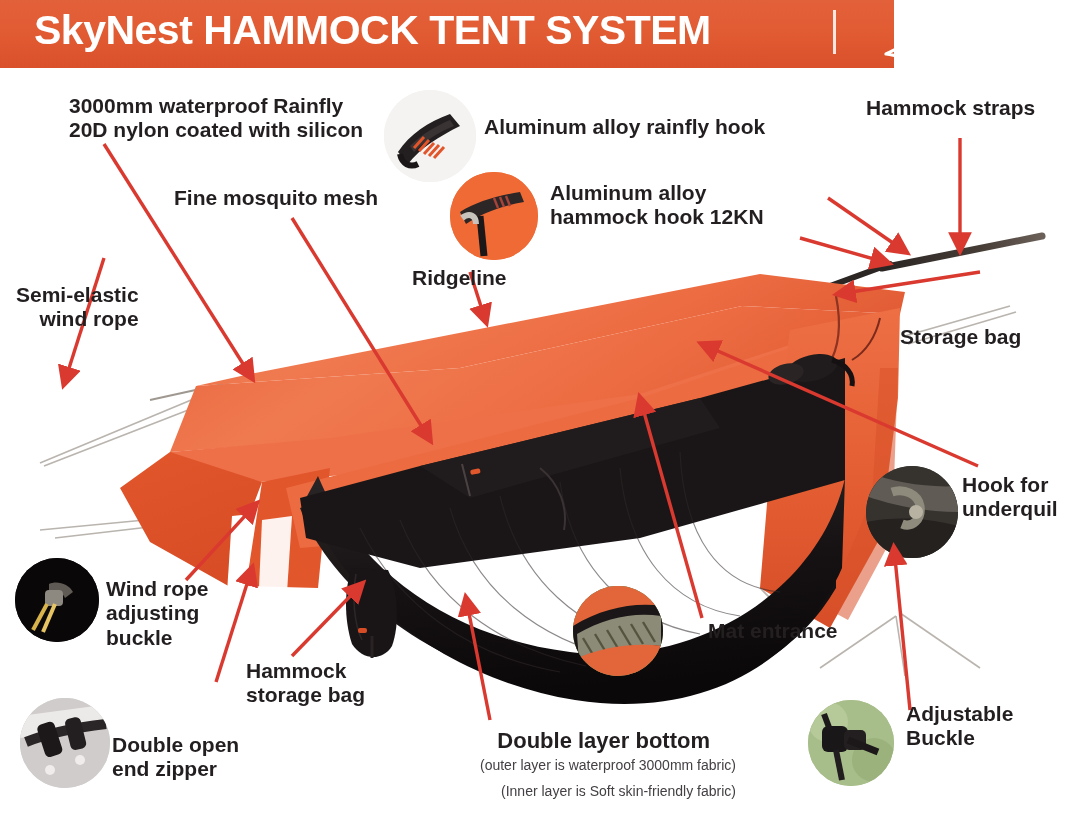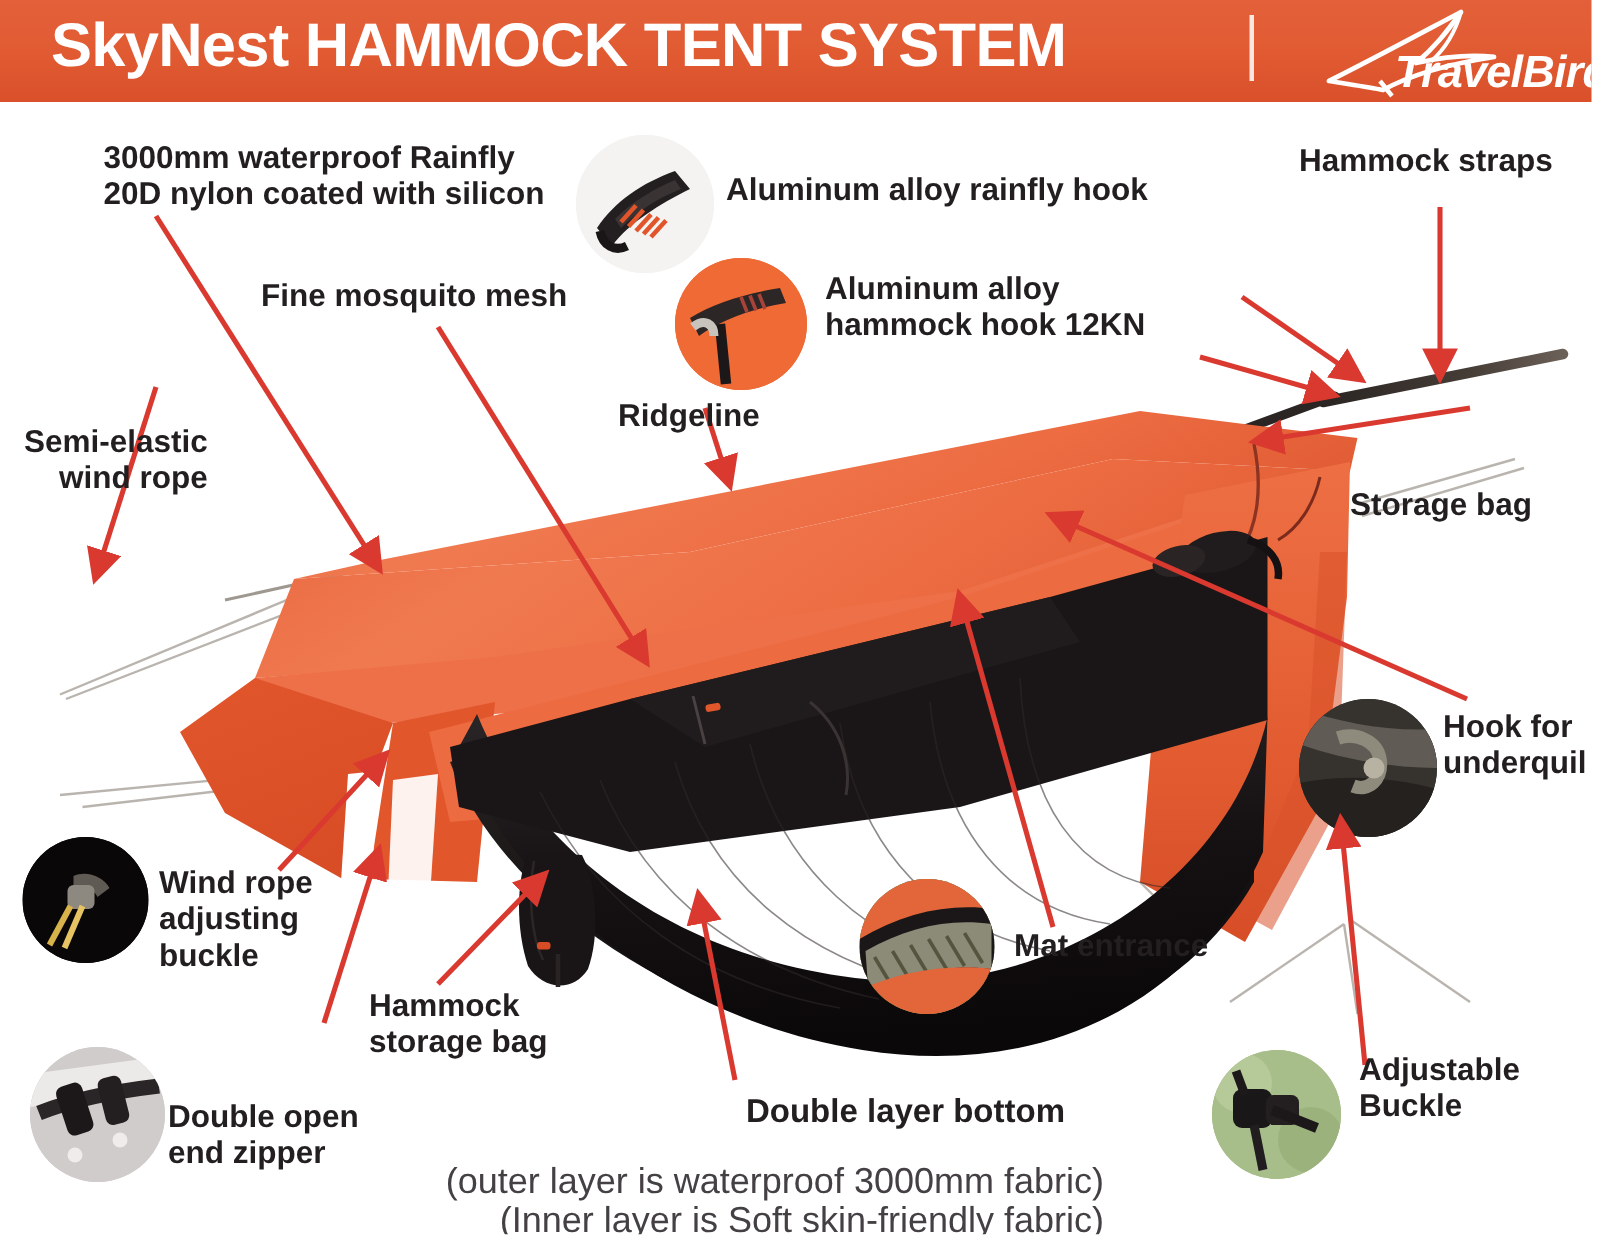--- a/index.html
+++ b/index.html
@@ -15,21 +15,21 @@
     width: 1080px;
     height: 823px;
     background: #ffffff;
     overflow: hidden;
   }
 
   
   #header {
     position: absolute;
     left: 0; top: 0;
-    width: 1061px;
+    width: 894px;
     height: 68px;
     background: linear-gradient(180deg, #e2603a 0%, #e25c33 45%, #d9502a 100%);
     overflow: hidden;
   }
   #header-title {
     position: absolute;
     left: 34px;
     top: 7px;
     font-size: 41px;
     font-weight: bold;
@@ -80,23 +80,22 @@
     position: absolute;
     color: #231f20;
     font-weight: bold;
     font-size: 21px;
     line-height: 1.16;
     white-space: pre-line;
     font-family: "Liberation Sans", sans-serif;
   }
   .label.sub {
     font-weight: normal;
-    font-size: 24px;
+    font-size: 14px;
     color: #444044;
-    margin-top: 17px;
   }
   .label.center { text-align: right; }
 
   
   .inset {
     position: absolute;
     border-radius: 50%;
     overflow: hidden;
     background: #cccccc;
   }
@@ -386,21 +385,21 @@
     <div class="label" style="left:106px; top:509px;">Wind rope
 adjusting
 buckle</div>
 
     <div class="label" style="left:246px; top:591px;">Hammock
 storage bag</div>
 
     <div class="label" style="left:112px; top:665px;">Double open
 end zipper</div>
 
-    <div class="label" style="left:676px; top:551px;">Mat entrance</div>
+    <div class="label" style="left:708px; top:551px;">Mat entrance</div>
 
     <div class="label" style="left:962px; top:405px;">Hook for
 underquil</div>
 
     <div class="label" style="left:906px; top:634px;">Adjustable
 Buckle</div>
 
     <div class="label center" style="left:310px; top:660px; width:400px; font-size:22px;">Double layer bottom</div>
     <div class="label center sub" style="left:286px; top:689px; width:450px;">(outer layer is waterproof 3000mm fabric)</div>
     <div class="label center sub" style="left:286px; top:715px; width:450px;">(Inner layer is Soft skin-friendly fabric)</div>

